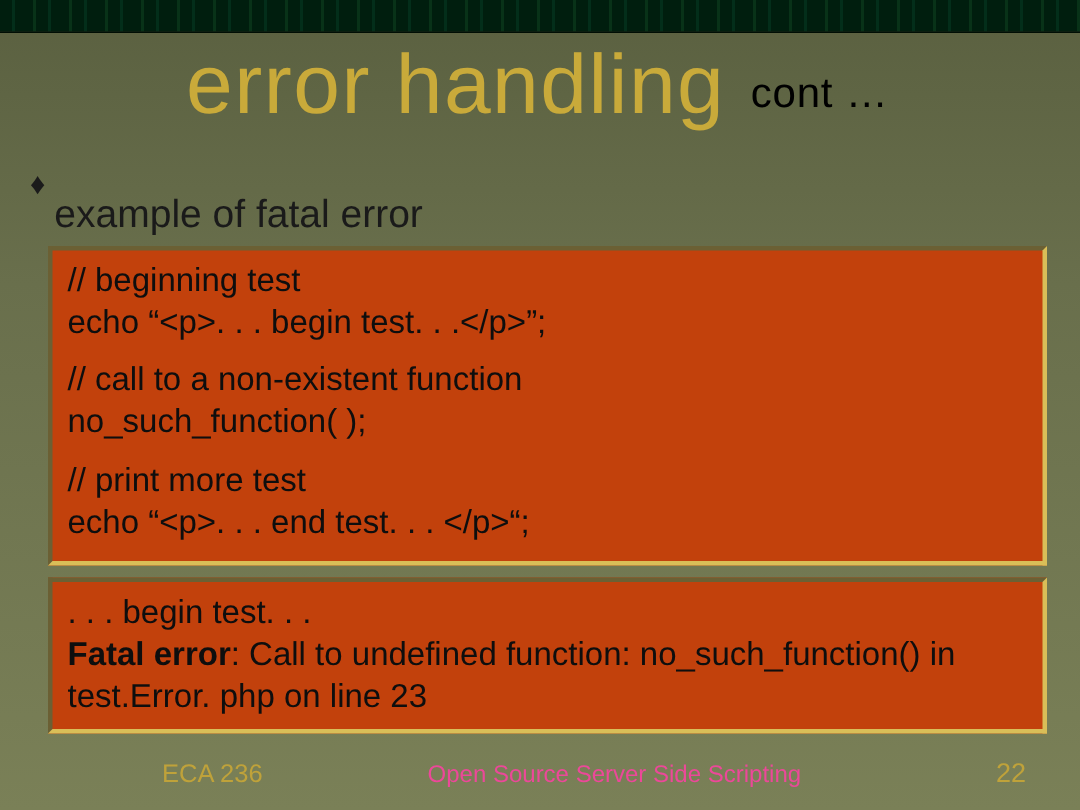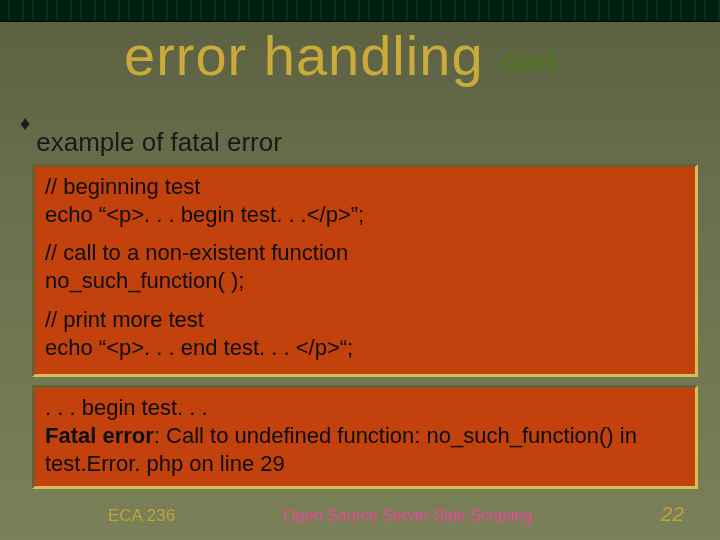--- a/index.html
+++ b/index.html
@@ -34,21 +34,21 @@
   .title {
     font-family: Impact, "Arial Black", sans-serif;
     font-size: 56px;
     letter-spacing: 1px;
     color: #c9aa3a;
     line-height: 1;
   }
   .cont {
     font-family: Arial, sans-serif;
     font-size: 28px;
-    color: #4d7c0f;
+    color: #000000;
     padding-bottom: 6px;
     letter-spacing: 0.5px;
   }
   .bullet-row {
     display: flex;
     align-items: center;
     gap: 6px;
     padding-left: 20px;
     margin-top: 2px;
     margin-bottom: 6px;
@@ -88,21 +88,21 @@
   .footer {
     position: absolute;
     left: 0; right: 0; bottom: 14px;
     display: flex;
     align-items: baseline;
     padding: 0 36px 0 108px;
     font-size: 16px;
   }
   .footer .course { color: #bfa23a; font-size: 17px; }
   .footer .center { flex: 1; text-align: center; color: #ec4899; font-size: 16px; transform: translateX(-10px);}
-  .footer .page { color: #bfa23a; font-size: 21px; font-style: italic; }
+  .footer .page { color: #bfa23a; font-size: 18px; }
 </style>
 </head>
 <body>
 
 <div class="circuit-bar"></div>
 
 <div class="slide">
 
   <div class="title-row">
     <div class="title">error handling</div>
@@ -125,21 +125,21 @@
     </div>
     <div class="section">
       <div>//  print more test</div>
       <div>echo “&lt;p&gt;. . . end test. . . &lt;/p&gt;“;</div>
     </div>
   </div>
 
   <div class="output-box">
     <div>. . . begin test. . .</div>
     <div>
-      <span class="bold">Fatal error</span><span>: Call to undefined function: no_such_function() in test.Error. php on line 29</span>
+      <span class="bold">Fatal error</span><span>: Call to undefined function: no_such_function() in test.Error. php on line 23</span>
     </div>
   </div>
 
   <div class="footer">
     <div class="course">ECA 236</div>
     <div class="center">Open Source Server Side Scripting</div>
     <div class="page">22</div>
   </div>
 
 </div>

